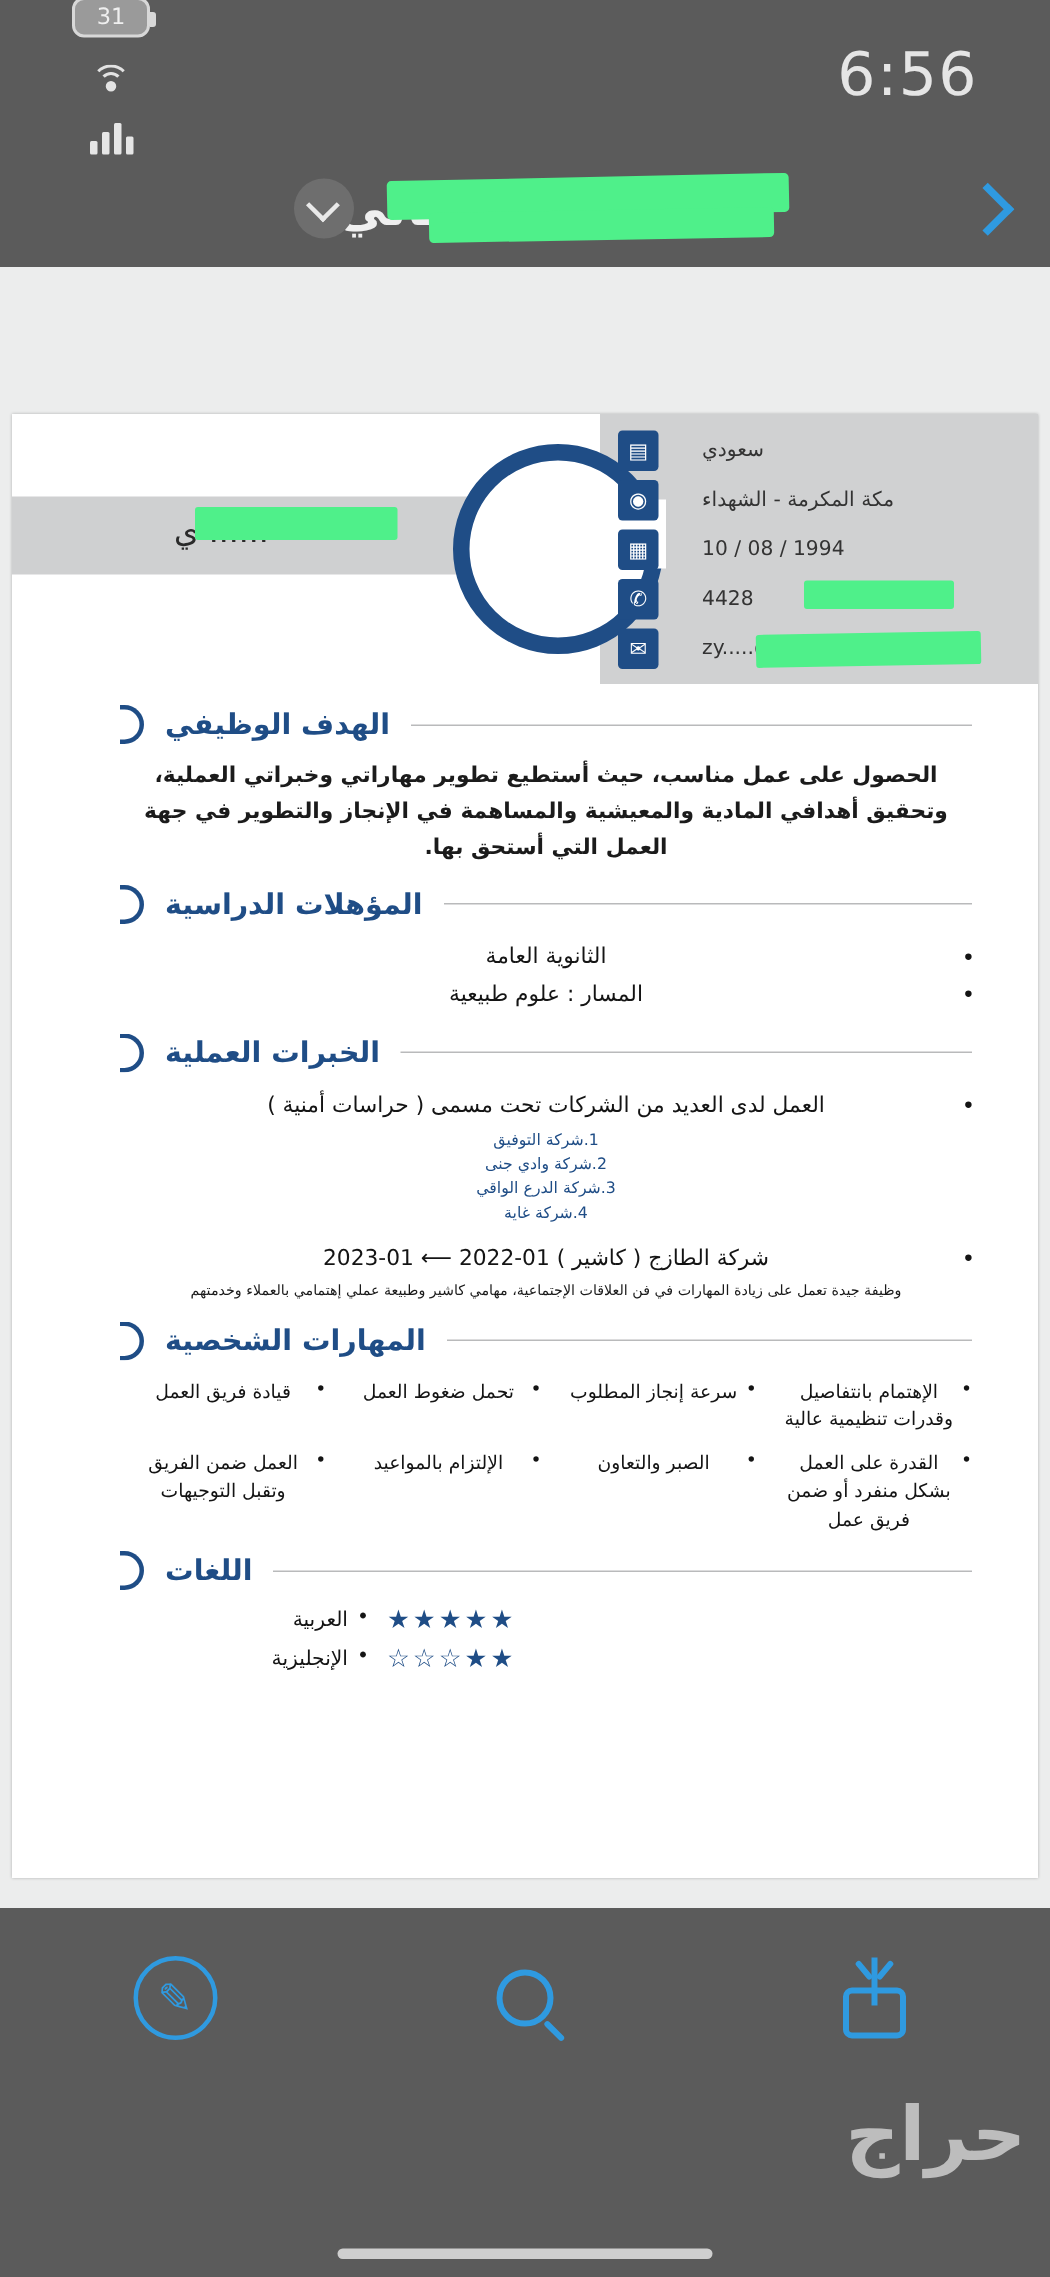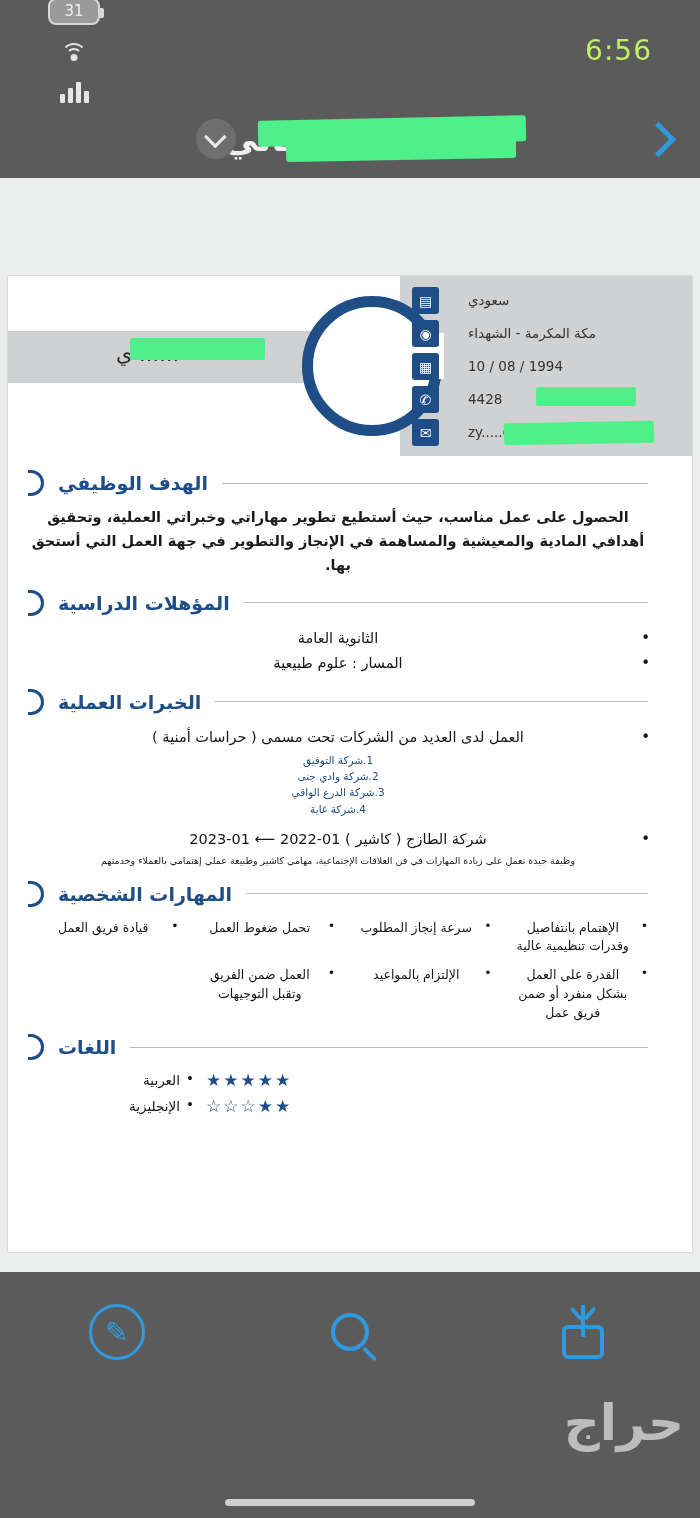--- a/index.html
+++ b/index.html
@@ -51,21 +51,21 @@
   .wifi i:nth-child(3) { width: 7px; height: 7px; top: 11px;
      border: 3px solid #e3e3e3; border-radius: 50%; background:#e3e3e3;}
   .bars { display: flex; align-items: flex-end; gap: 3px; height: 22px; }
   .bars b { width: 5px; background: #e6e6e6; border-radius: 1px; display: block; }
   .bars b:nth-child(1) { height: 9px; }
   .bars b:nth-child(2) { height: 15px; }
   .bars b:nth-child(3) { height: 21px; }
   .bars b:nth-child(4) { height: 12px; }
   .clock {
     position: absolute; right: 48px; top: 50%; transform: translateY(-50%);
-    font-size: 28px; letter-spacing: 1px; color: #bef264;
+    font-size: 40px; letter-spacing: 1px; color: #e5e5e5;
   }
 
   
   .titlebar {
     height: 78px; flex: 0 0 auto;
     display: flex; align-items: center; justify-content: center;
     position: relative; color: #fff;
   }
   .chev-down {
     position: absolute; left: 196px; top: 50%; transform: translateY(-50%);
@@ -168,21 +168,21 @@
     width: 100px; height: 19px; background: #4ff08a; border-radius: 2px;
   }
   .redact-mail {
     position: absolute; right: 28px; top: 6px;
     width: 150px; height: 22px; background: #4ff08a; border-radius: 2px;
     transform: rotate(-1deg);
   }
 
   
   .body { padding: 14px 0 0 0; }
-  .sec { margin: 0 0 12px 0; padding: 0 44px 0 20px; }
+  .sec { margin: 0 0 12px 0; padding: 0 44px 0 72px; }
   .sec-head {
     display: flex; align-items: center; flex-direction: row;
     gap: 14px; justify-content: flex-start;
   }
   .sec-title {
     color: #1f4d86; font-size: 19px; font-weight: bold;
     white-space: nowrap; order: 2;
   }
   .sec-line { flex: 1 1 auto; height: 1px; background: #b9babb; order: 1; }
   .sec-arc {
@@ -412,20 +412,21 @@
             <div class="sec-line"></div>
             <div class="sec-title">المهارات الشخصية</div>
             <div class="sec-arc"></div>
           </div>
           <div class="skills">
             <div>الإهتمام بانتفاصيل وقدرات تنظيمية عالية</div>
             <div>سرعة إنجاز المطلوب</div>
             <div>تحمل ضغوط العمل</div>
             <div>قيادة فريق العمل</div>
             <div>القدرة على العمل بشكل منفرد أو ضمن فريق عمل</div>
+            <div>الصبر والتعاون</div>
             <div>الإلتزام بالمواعيد</div>
             <div>العمل ضمن الفريق وتقبل التوجيهات</div>
           </div>
         </div>
 
         <div class="sec">
           <div class="sec-head">
             <div class="sec-line"></div>
             <div class="sec-title">اللغات</div>
             <div class="sec-arc"></div>

